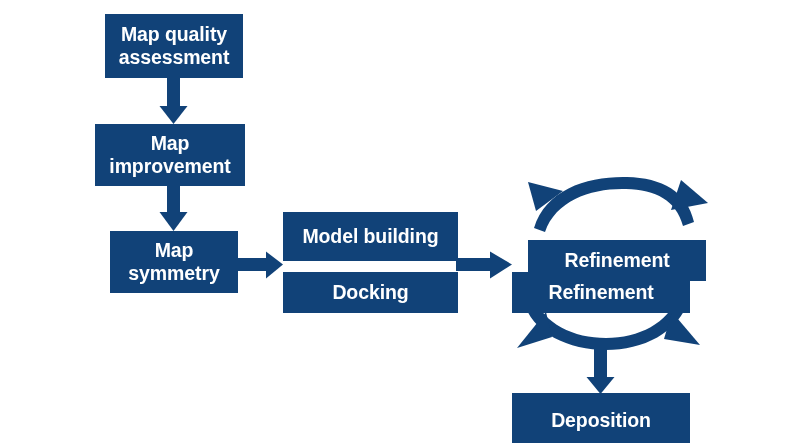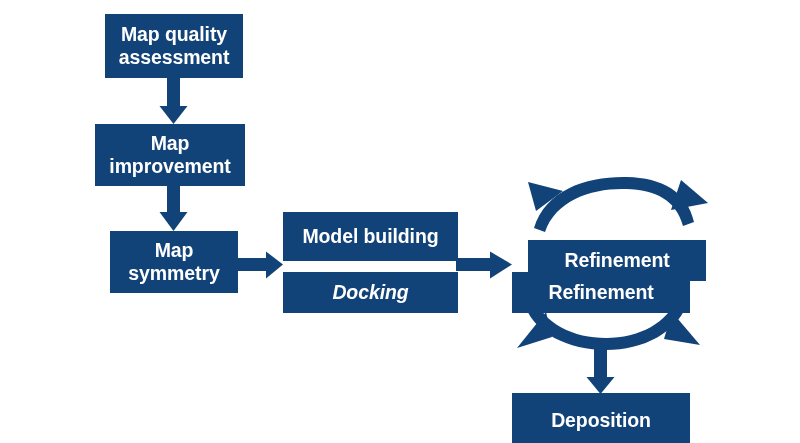--- a/index.html
+++ b/index.html
@@ -116,21 +116,21 @@
 assessment</div>
 
   <div class="node" style="left:95px; top:124px; width:150px; height:62px;">Map
 improvement</div>
 
   <div class="node" style="left:110px; top:231px; width:128px; height:62px;">Map
 symmetry</div>
 
   <div class="node" style="left:283px; top:212px; width:175px; height:49px;">Model building</div>
 
-  <div class="node" style="left:283px; top:272px; width:175px; height:41px;font-style:italic;">Docking</div>
+  <div class="node" style="left:283px; top:272px; width:175px; height:41px;">Docking</div>
 
   <div class="node" style="left:528px; top:212px; width:178px; height:41px;margin-top:28px;">Refinement</div>
 
   <div class="node" style="left:512px; top:272px; width:178px; height:41px;">Refinement</div>
 
   <div class="node" style="left:512px; top:393px; width:178px; height:54px;">Deposition</div>
 
 </div>
 
 </body></html>

